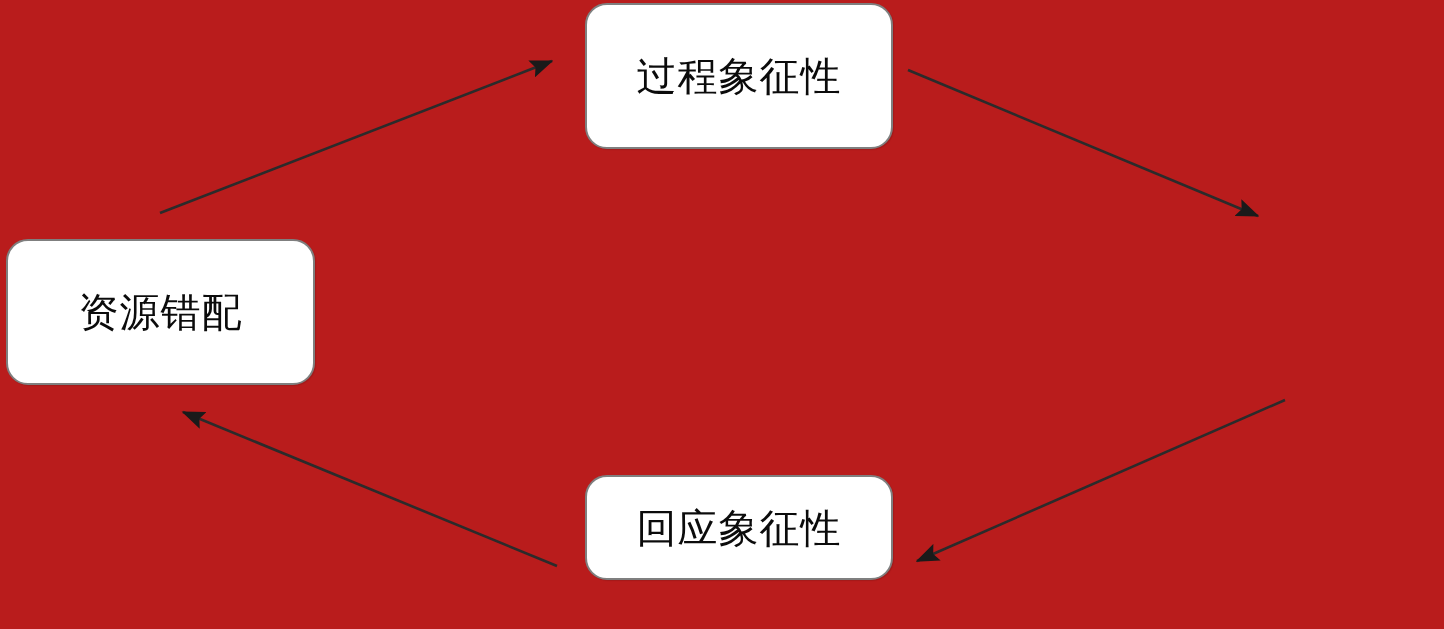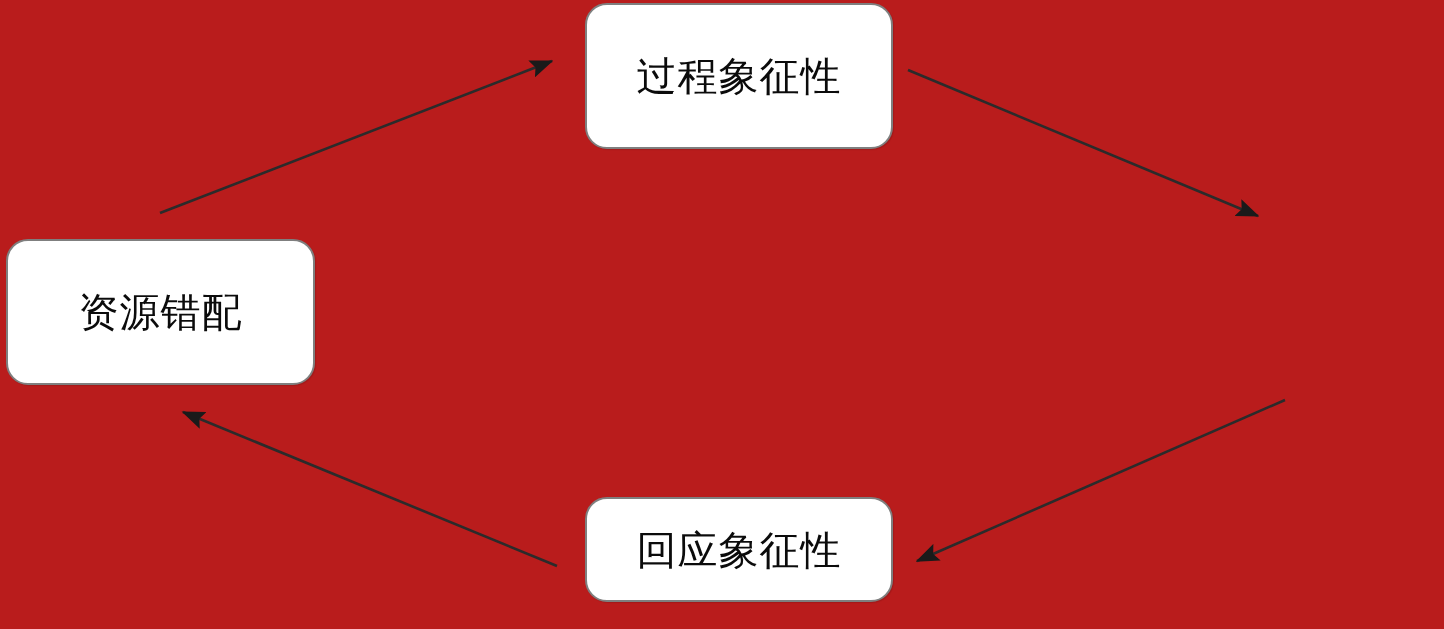--- a/index.html
+++ b/index.html
@@ -30,21 +30,21 @@
     font-size: 40px;
     line-height: 1.1;
     color: #0b0b0b;
     letter-spacing: 1px;
     white-space: nowrap;
     font-family: "DejaVu Serif", "Liberation Serif", serif;
   }
   #node-process   { left: 585px; top: 3px;   width: 308px; height: 146px; }
   #node-resource  { left: 6px;   top: 239px; width: 309px; height: 146px; }
   #node-feedback  { left: 1132px;top: 239px; width: 306px; height: 146px; }
-  #node-response  { left: 585px; top: 475px; width: 308px; height: 105px; margin-top: 22px; }
+  #node-response  { left: 585px; top: 475px; width: 308px; height: 105px; }
 
   #edges {
     position: absolute;
     left: 0; top: 0;
     width: 1444px;
     height: 629px;
     pointer-events: none;
   }
 </style>
 </head>

